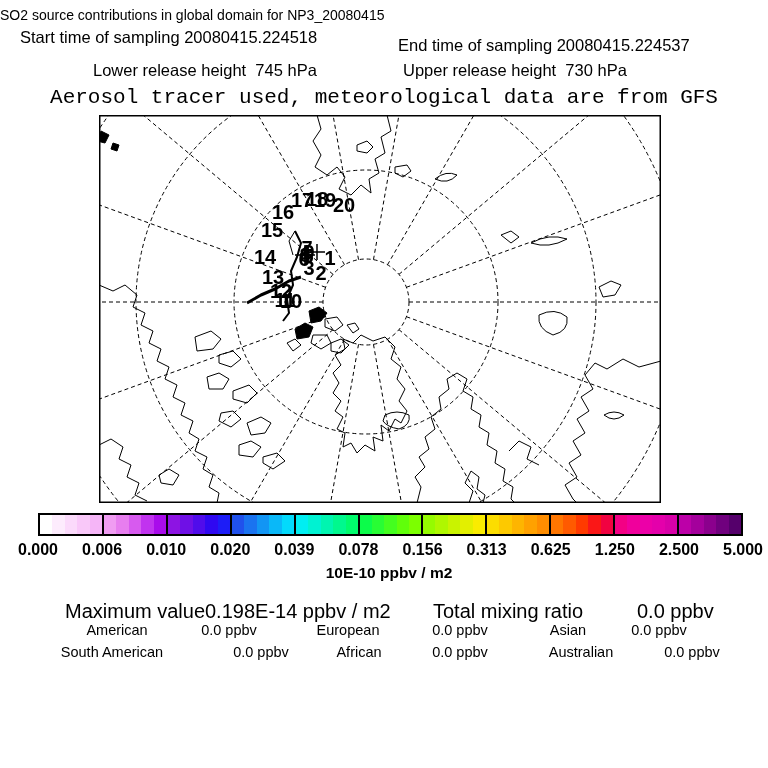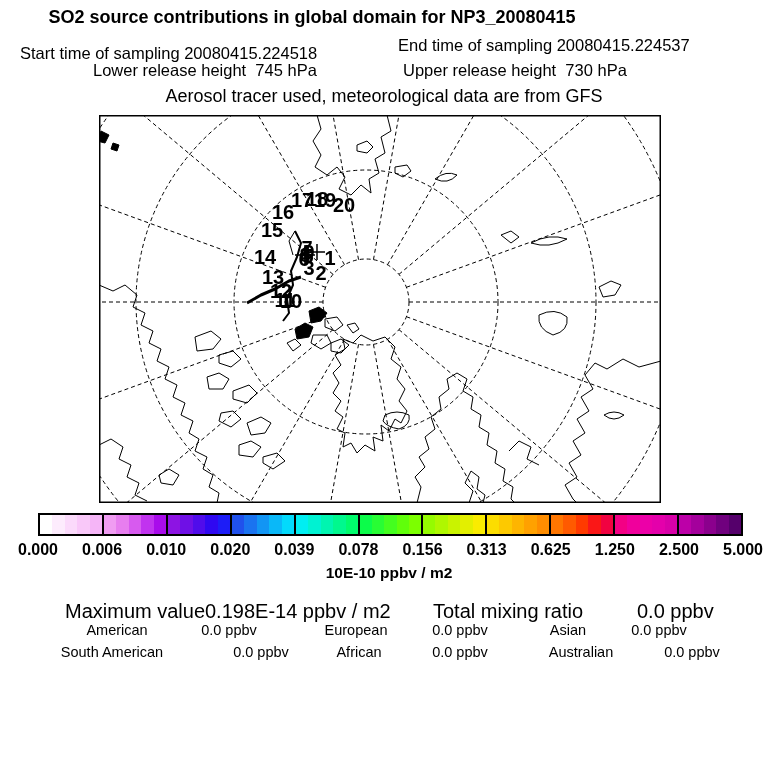--- a/index.html
+++ b/index.html
@@ -2,26 +2,26 @@
 <html><head>
 <meta charset="utf-8">
 <style>
   html,body{margin:0;padding:0;}
   body{
     width:768px;height:768px;position:relative;overflow:hidden;
     background:#ffffff;color:#000000;
     font-family:"Liberation Sans","DejaVu Sans",sans-serif;
   }
   .abs{position:absolute;white-space:pre;}
-  .title{top:7px;left:0;width:624px;text-align:center;font-size:18px;font-weight:bold;}
-  .l2a{top:44px;left:20px;font-size:16.5px;}
+  .title{top:7px;left:0;width:624px;font-size:14px;font-weight:normal;}
+  .l2a{top:28px;left:20px;font-size:16.5px;}
   .l2b{top:36px;left:398px;font-size:16.5px;text-align:right;}
   .l3a{top:61px;left:93px;font-size:16.5px;}
   .l3b{top:61px;left:403px;font-size:16.5px;}
-  .l4{top:86px;left:0;width:768px;text-align:center;font-size:18px;}
+  .l4{top:86px;left:0;width:768px;text-align:center;font-size:21px;font-family:Liberation Mono, monospace;}
   #map-box{position:absolute;left:99px;top:115px;width:562px;height:388px;}
   .station-label{font-family:"Liberation Sans","DejaVu Sans",sans-serif;font-size:20px;font-weight:bold;fill:#000;}
   
   #colorbar{position:absolute;left:38px;top:513px;width:705px;height:23px;
     border:2px solid #000;box-sizing:border-box;display:flex;}
   .cb-seg{flex:1 1 0;border-right:2px solid #000;}
   .cb-seg:last-child{border-right:none;}
   #cb-labels{position:absolute;left:38px;top:541px;width:705px;height:18px;}
   .cb-label{position:absolute;transform:translateX(-50%);font-size:16px;font-weight:bold;white-space:pre;}
   .unit{top:564px;left:0;width:778px;text-align:center;font-size:15.5px;font-weight:bold;}
@@ -189,21 +189,21 @@
   </div>
 <div class="abs unit">10E-10 ppbv / m2</div>
 
 <div class="abs r1" style="left:65px">Maximum value</div>
 <div class="abs r1" style="left:205px">0.198E-14 ppbv / m2</div>
 <div class="abs r1" style="left:433px">Total mixing ratio</div>
 <div class="abs r1" style="left:637px">0.0 ppbv</div>
 
 <div class="abs r23 row2" style="left:117px">American</div>
 <div class="abs r23 row2" style="left:229px">0.0 ppbv</div>
-<div class="abs r23 row2" style="left:356px">European</div>
+<div class="abs r23 row2" style="left:348px">European</div>
 <div class="abs r23 row2" style="left:460px">0.0 ppbv</div>
 <div class="abs r23 row2" style="left:568px">Asian</div>
 <div class="abs r23 row2" style="left:659px">0.0 ppbv</div>
 
 <div class="abs r23 row3" style="left:112px">South American</div>
 <div class="abs r23 row3" style="left:261px">0.0 ppbv</div>
 <div class="abs r23 row3" style="left:359px">African</div>
 <div class="abs r23 row3" style="left:460px">0.0 ppbv</div>
 <div class="abs r23 row3" style="left:581px">Australian</div>
 <div class="abs r23 row3" style="left:692px">0.0 ppbv</div>

